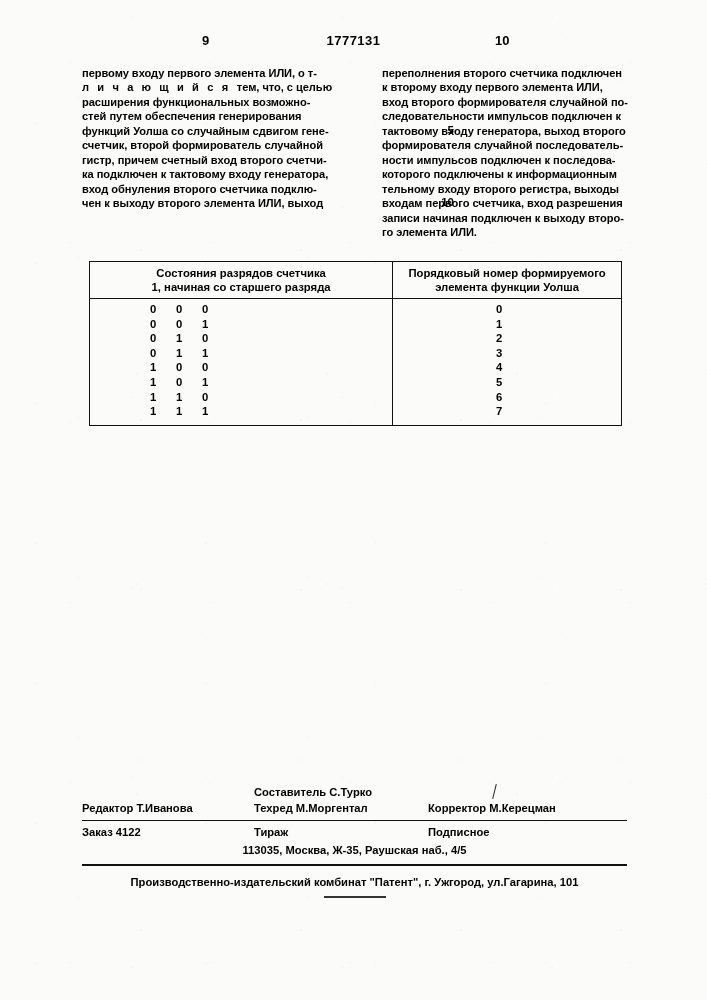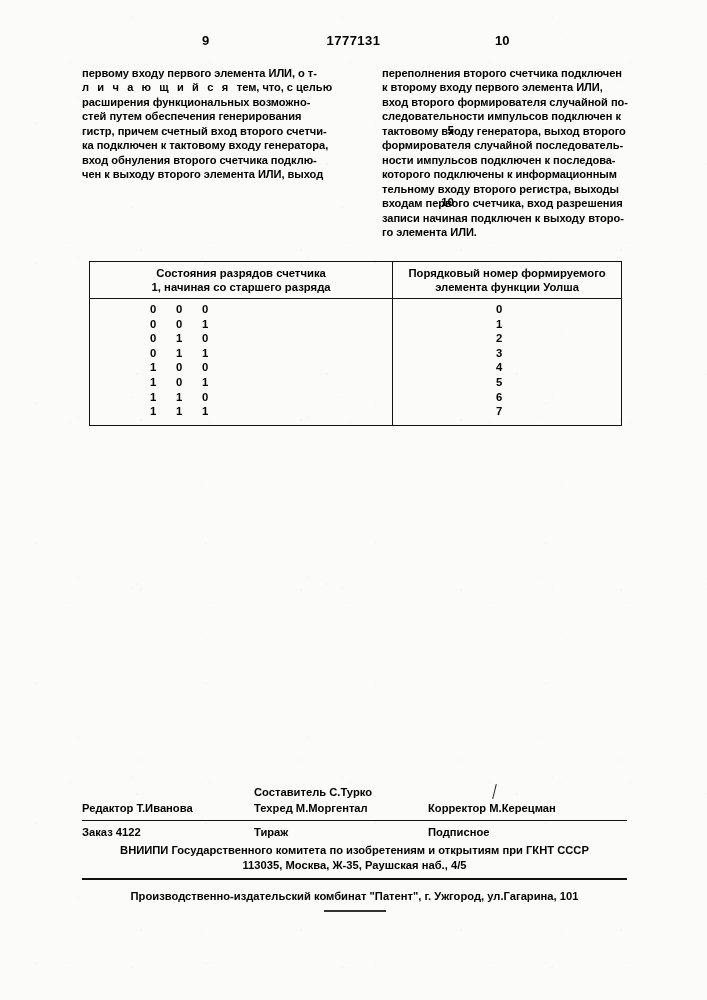--- a/index.html
+++ b/index.html
@@ -216,20 +216,22 @@
     <span class="pg-right">10</span>
   </div>
 
   <div class="columns">
 
     <div class="col col-left">
       <p>первому входу первого элемента ИЛИ, о т-</p>
       <p><span class="spaced">л и ч а ю щ и й с я</span>&nbsp;&nbsp;<span>тем, что, с целью</span></p>
       <p>расширения функциональных возможно-</p>
       <p>стей путем обеспечения генерирования</p>
+      <p>функций Уолша со случайным сдвигом гене-</p>
+      <p>счетчик, второй формирователь случайной</p>
       <p>гистр, причем счетный вход второго счетчи-</p>
       <p>ка подключен к тактовому входу генератора,</p>
       <p>вход обнуления второго счетчика подклю-</p>
       <p class="last">чен к выходу второго элемента ИЛИ, выход</p>
     </div>
 
     <div class="col col-right">
       <p>переполнения второго счетчика подключен</p>
       <p>к второму входу первого элемента ИЛИ,</p>
       <p>вход второго формирователя случайной по-</p>
@@ -309,21 +311,20 @@
 
     <div class="rule"></div>
 
     <div class="order-line">
       <span class="zakaz">Заказ  4122</span>
       <span class="tirazh">Тираж</span>
       <span class="podpisnoe">Подписное</span>
     </div>
 
     <div class="vniipi">
-      <span class="l1">ВНИИПИ Государственного комитета по изобретениям и открытиям при ГКНТ СССР</span>
       <span class="l2">113035, Москва, Ж-35, Раушская наб., 4/5</span>
     </div>
 
     <div class="bottom-rule"></div>
 
     <div class="combinat">Производственно-издательский комбинат "Патент", г. Ужгород, ул.Гагарина, 101</div>
     <div class="tail-dash"></div>
   </div>
 
   <div class="grain"></div>

